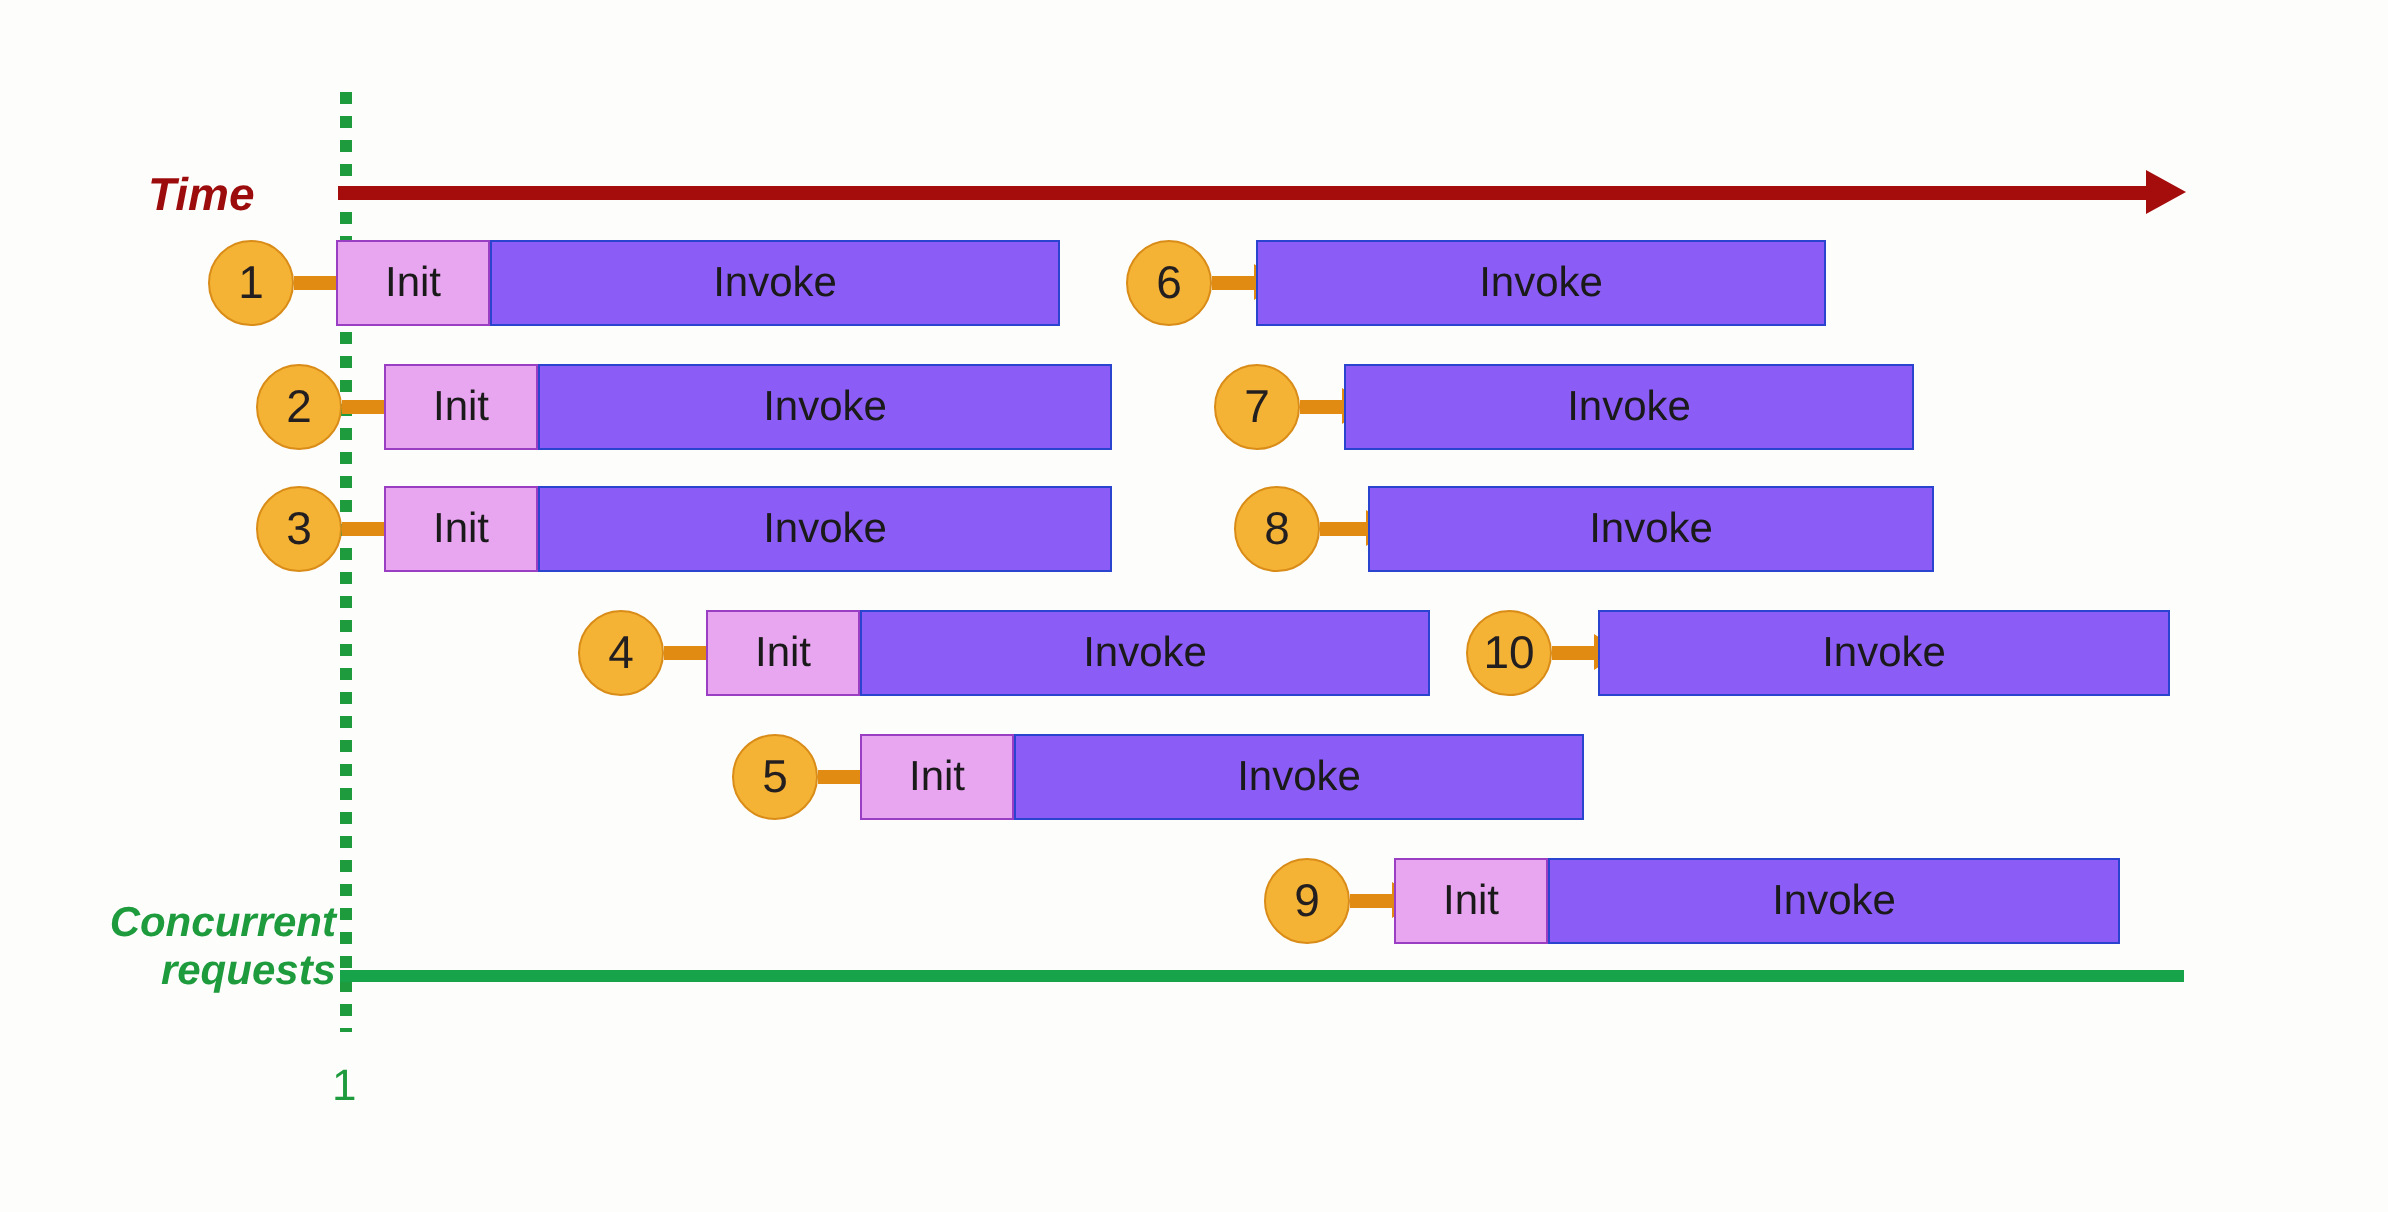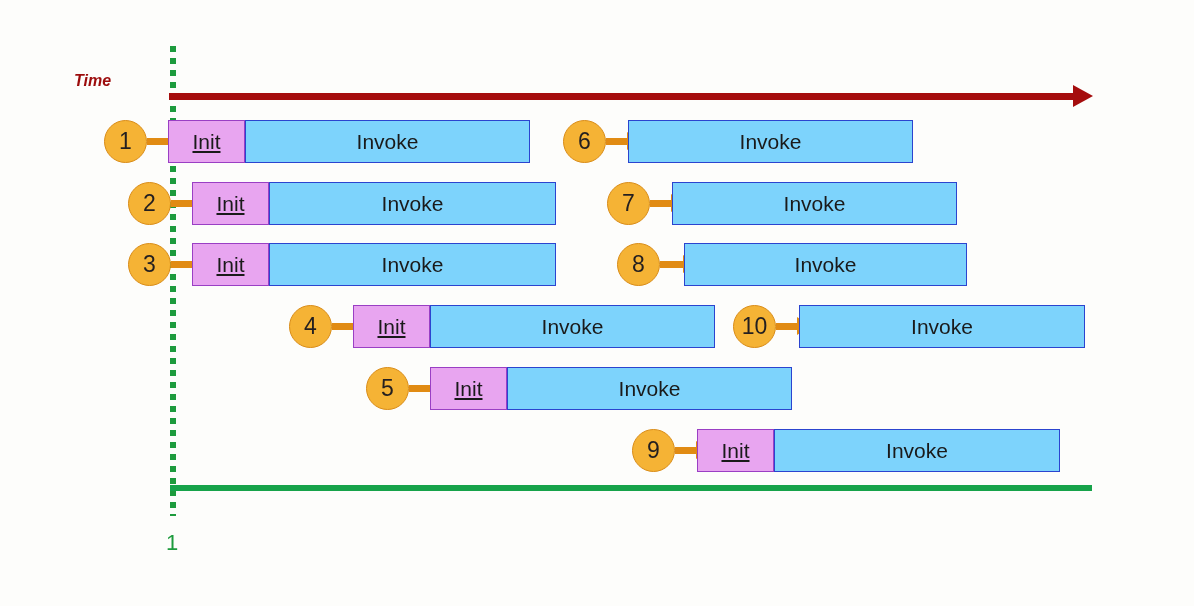--- a/index.html
+++ b/index.html
@@ -19,22 +19,22 @@
   
   .axis-label {
     position: absolute;
     font-style: italic;
     font-weight: bold;
     line-height: 1.15;
     white-space: pre-line;
   }
   #time-label {
     left: 74px;
-    top: 72px;
-    font-size: 16px;
+    top: 84px;
+    font-size: 23px;
     color: #9c0c0c;
   }
   #concurrent-label {
     left: 36px;
     top: 450px;
     width: 132px;
     text-align: right;
     font-size: 21px;
     color: #1d9b3d;
   }
@@ -131,40 +131,41 @@
     box-sizing: border-box;
     display: flex;
     align-items: center;
     justify-content: center;
     font-size: 21px;
     color: #1a1a1a;
   }
   .bar.init {
     background: #e8a5f0;
     border: 1.5px solid #9a3fc4;
-    text-decoration: underline;
   }
   .bar.invoke {
-    background: #7dd3fc;
+    background: #8b5cf6;
     border: 1.5px solid #2b44cf;
     text-align: right;
   }
 </style>
 </head>
 <body>
 
 <div id="canvas">
 
   <div id="dotted-guide"></div>
 
   <div id="time-axis"></div>
   <div id="time-axis-head"></div>
   <div id="time-label" class="axis-label">Time</div>
 
   <div id="baseline"></div>
+  <div id="concurrent-label" class="axis-label">Concurrent
+requests</div>
   <div id="tick-label-1">1</div>
 
   <div id="rows-container">
       <div class="row" style="left: 0px; top: 120px; width: 1194px;">
         <div class="badge" style="left: 104px;">1</div>
         <div class="arrow-shaft" style="left: 147px; width: 21px;"></div>
         <div class="arrow-head" style="left: 168px;"></div>
         <div class="bar init" style="left: 168px; width: 77px;">Init</div>
         <div class="bar invoke" style="left: 245px; width: 285px;">Invoke</div>
       </div>

